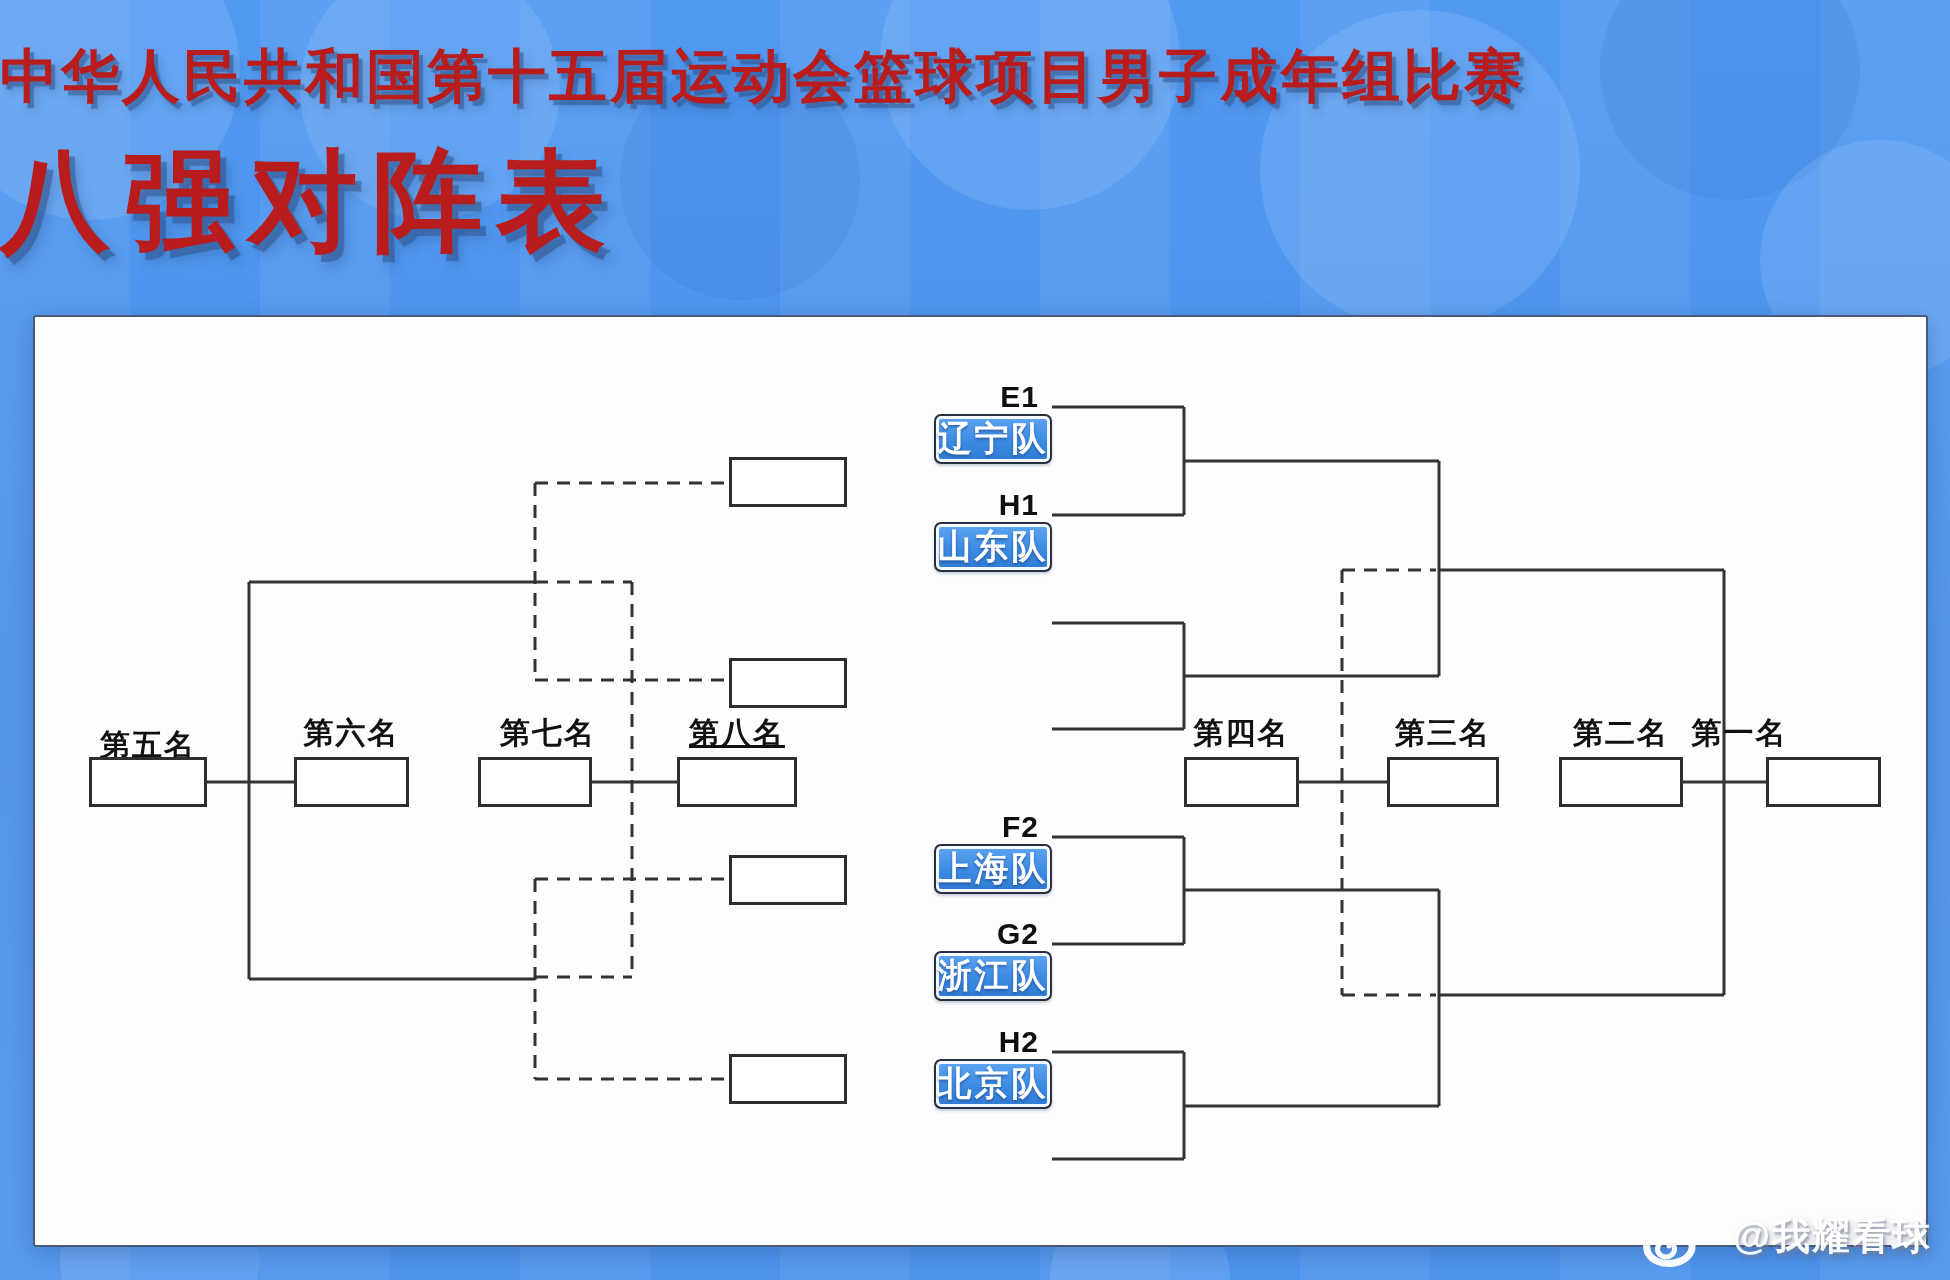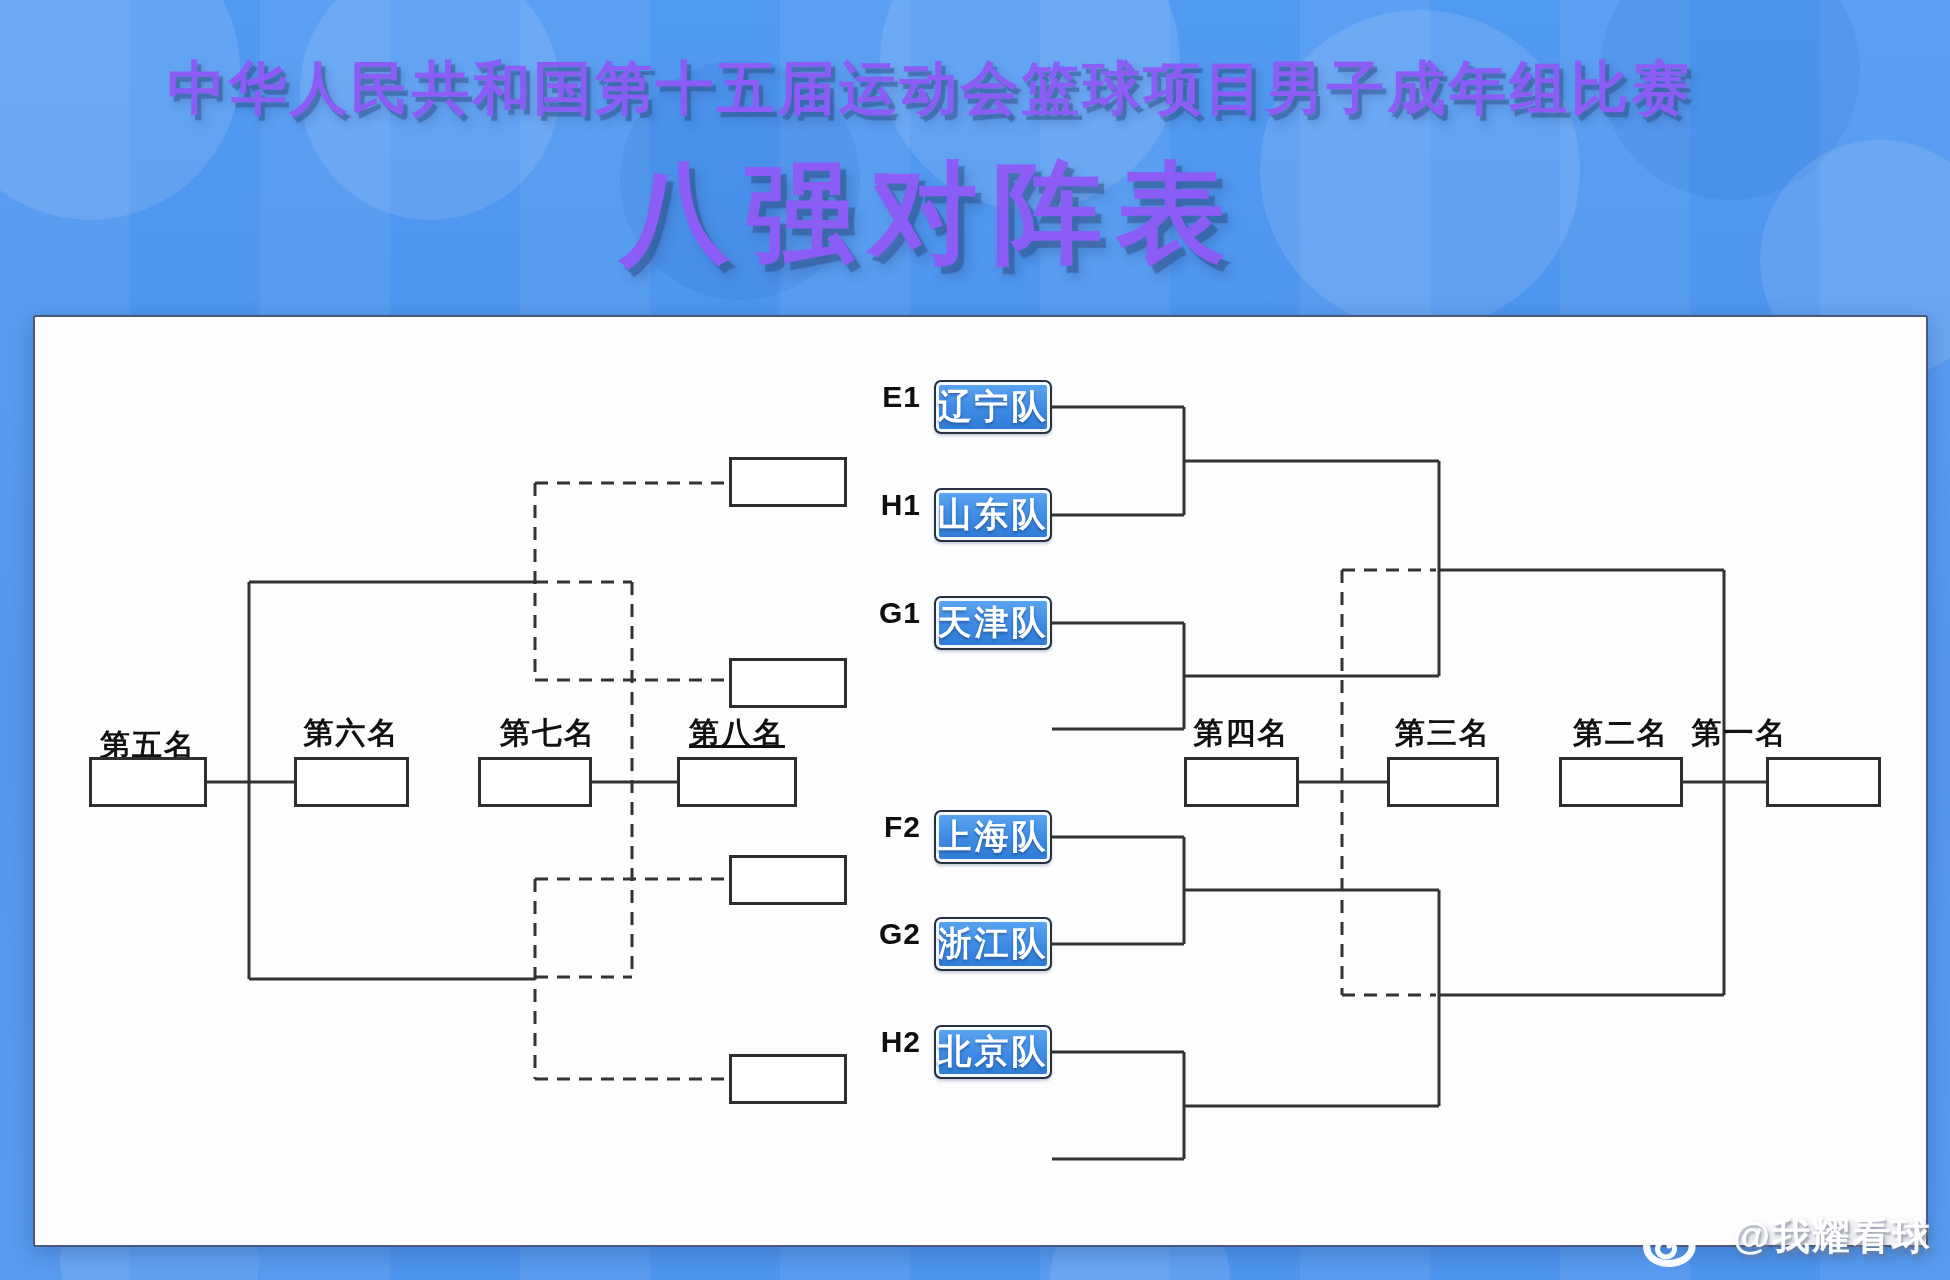--- a/index.html
+++ b/index.html
@@ -11,21 +11,21 @@
   
   .bg-stripes{
     position:absolute;inset:0;
     background:repeating-linear-gradient(90deg,
       rgba(255,255,255,0.06) 0 130px, rgba(255,255,255,0.0) 130px 260px);
     pointer-events:none;
   }
   .deco{position:absolute;border-radius:50%;background:rgba(255,255,255,0.11);}
   .deco.dark{background:rgba(28,92,182,0.10);}
   
-  .header{position:absolute;left:0;top:52px;width:1860px;text-align:center;color:#8b5cf6;}
+  .header{position:absolute;left:0;top:40px;width:1860px;text-align:left;color:#b91c1c;}
   .title-main{
     font-size:58px;font-weight:800;letter-spacing:3px;line-height:72px;
     text-shadow:4px 5px 1px rgba(44,76,128,0.50), 6px 8px 10px rgba(44,76,128,0.30);
   }
   .title-sub{
     margin-top:31px;font-size:110px;font-weight:800;letter-spacing:14px;line-height:115px;
     text-shadow:6px 7px 1px rgba(44,76,128,0.50), 9px 11px 12px rgba(44,76,128,0.30);
   }
   
   .panel{
@@ -45,21 +45,21 @@
     position:absolute;height:40px;line-height:40px;text-align:center;
     font-size:30px;font-weight:700;color:#111;letter-spacing:2px;
   }
   .place-box{
     position:absolute;height:50px;background:#fff;
     border:3px solid #2e2e2e;box-sizing:border-box;
   }
   
   .team-row{
     position:absolute;left:780px;width:237px;height:54px;
-    display:flex;align-items:flex-start;
+    display:flex;align-items:flex-end;flex-direction:column;
   }
   .seed{
     flex:1;text-align:right;padding-right:13px;
     font-size:30px;font-weight:800;color:#0f0f0f;letter-spacing:1px;
   }
   .chip{
     width:118px;height:54px;box-sizing:border-box;
     border:2px solid #27303f;border-radius:7px;
     background:linear-gradient(180deg,#5ea6f2 0%,#3c8ae4 55%,#2e7bd4 100%);
     box-shadow:inset 0 0 0 3px rgba(255,255,255,0.95), 0 2px 3px rgba(30,60,110,0.25);
@@ -185,26 +185,20 @@
     <div class="chip">
         <span class="chip-text">辽宁队</span>
       </div>
   </div>
   <div class="team-row" style="top:171px;">
     <span class="seed">H1</span>
     <div class="chip">
         <span class="chip-text">山东队</span>
       </div>
   </div>
-  <div class="team-row" style="top:279px;">
-    <span class="seed">G1</span>
-    <div class="chip">
-        <span class="chip-text">天津队</span>
-      </div>
-  </div>
   <div class="team-row" style="top:493px;">
     <span class="seed">F2</span>
     <div class="chip">
         <span class="chip-text">上海队</span>
       </div>
   </div>
   <div class="team-row" style="top:600px;">
     <span class="seed">G2</span>
     <div class="chip">
         <span class="chip-text">浙江队</span>

